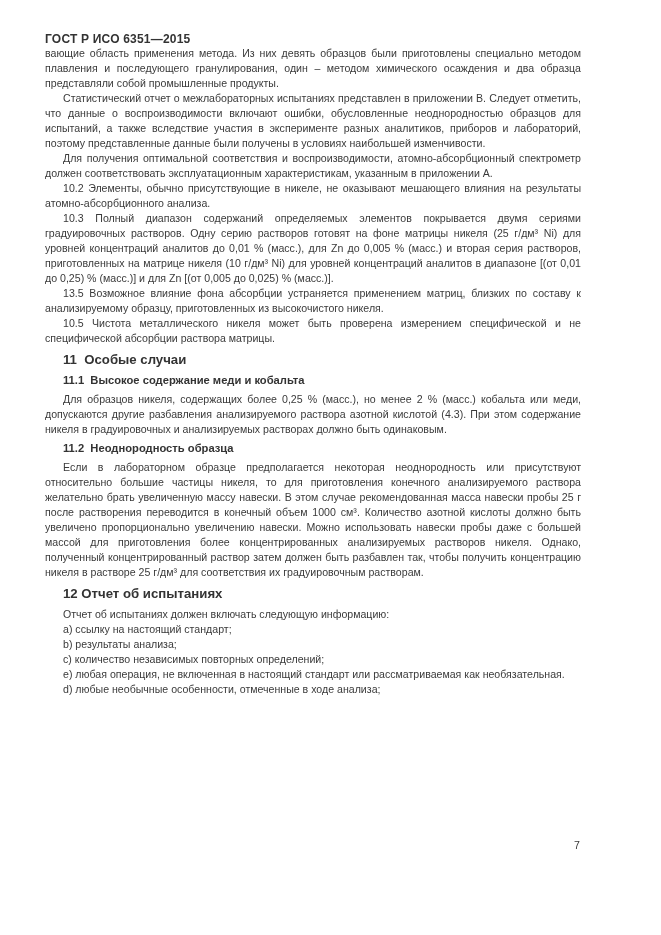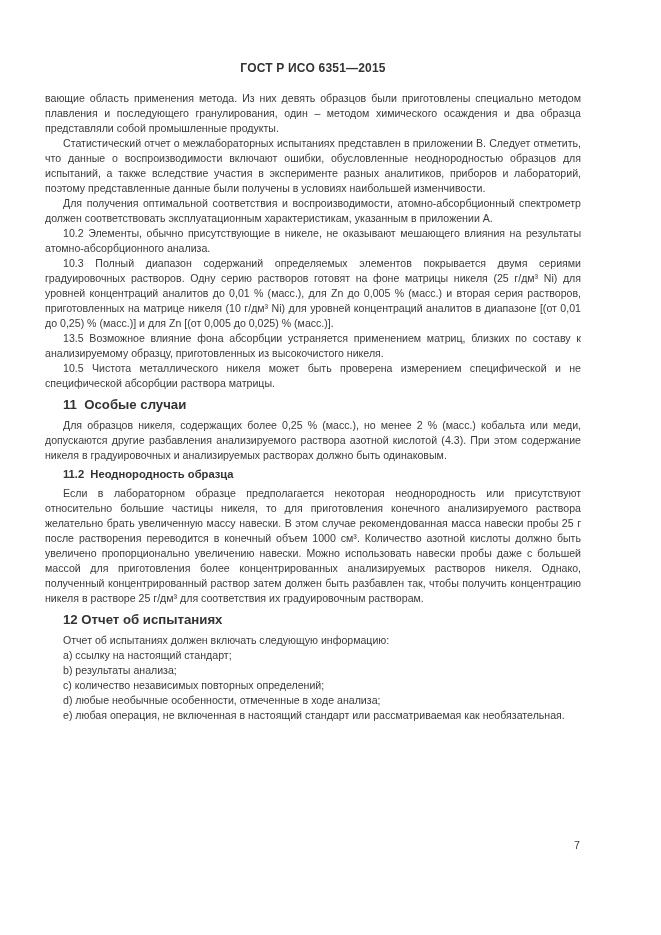--- a/index.html
+++ b/index.html
@@ -13,28 +13,28 @@
     color: #3a3a3a;
     -webkit-font-smoothing: antialiased;
   }
   .page {
     position: absolute;
     left: 45px;
     top: 0;
     width: 536px;
   }
   .doc-header {
-    margin-top: 61px;
-    text-align: center;
+    margin-top: 32px;
+    text-align: left;
     font-weight: 700;
     font-size: 12px;
     letter-spacing: 0.2px;
     color: #333333;
   }
-  .content { margin-top: 16px; }
+  .content { }
   p.body {
     margin: 0;
     font-size: 10.6px;
     line-height: 15px;
     text-align: justify;
     color: #3a3a3a;
   }
   p.indent { text-indent: 18px; }
   h2.section {
     margin: 5px 0 5px 18px;
@@ -80,37 +80,38 @@
     <p class="body indent">10.2  Элементы, обычно присутствующие в никеле, не оказывают мешающего влияния на результаты атомно-абсорбционного анализа.</p>
 
     <p class="body indent">10.3  Полный диапазон содержаний определяемых элементов покрывается двумя сериями градуировочных растворов. Одну серию растворов готовят на фоне матрицы никеля (25 г/дм³ Ni) для уровней концентраций аналитов до 0,01 % (масс.), для Zn до 0,005 % (масс.) и вторая серия растворов, приготовленных на матрице никеля (10 г/дм³ Ni) для уровней концентраций аналитов в диапазоне [(от 0,01 до 0,25)  % (масс.)] и для Zn [(от 0,005 до 0,025)  % (масс.)].</p>
 
     <p class="body indent">13.5  Возможное влияние фона абсорбции устраняется применением матриц, близких по составу к анализируемому образцу, приготовленных из высокочистого никеля.</p>
 
     <p class="body indent">10.5  Чистота металлического никеля может быть проверена измерением специфической и не специфической абсорбции раствора матрицы.</p>
 
     <h2 class="section">11  Особые случаи</h2>
 
+    <h3 class="subsection">11.1  Высокое содержание меди и кобальта</h3>
 
     <p class="body indent">Для образцов никеля, содержащих более 0,25 % (масс.), но менее 2 % (масс.) кобальта или меди, допускаются другие разбавления анализируемого раствора азотной кислотой (4.3). При этом содержание никеля в градуировочных и анализируемых растворах должно быть одинаковым.</p>
 
     <h3 class="subsection">11.2  Неоднородность образца</h3>
 
     <p class="body indent">Если в лабораторном образце предполагается некоторая неоднородность или присутствуют относительно большие частицы никеля, то для приготовления конечного анализируемого раствора желательно брать увеличенную массу навески. В этом случае рекомендованная масса навески пробы 25 г после растворения переводится в конечный объем 1000 см³. Количество азотной кислоты должно быть увеличено пропорционально увеличению навески. Можно использовать навески пробы даже с большей массой для приготовления более концентрированных анализируемых растворов никеля. Однако, полученный концентрированный раствор затем должен быть разбавлен так, чтобы получить концентрацию никеля в растворе 25 г/дм³ для соответствия их градуировочным растворам.</p>
 
     <h2 class="section">12 Отчет об испытаниях</h2>
 
     <p class="body indent">Отчет об испытаниях должен включать следующую информацию:</p>
 
     <p class="body indent">a)  ссылку на настоящий стандарт;</p>
 
     <p class="body indent">b)  результаты анализа;</p>
 
     <p class="body indent">c)  количество независимых повторных определений;</p>
 
+    <p class="body indent">e)  любая операция, не включенная в настоящий стандарт или рассматриваемая как необязательная.</p>
+
     <p class="body indent">d)  любые необычные особенности, отмеченные в ходе анализа;</p>
-
-    <p class="body indent">e)  любая операция, не включенная в настоящий стандарт или рассматриваемая как необязательная.</p>
 
   </div>
 </div>
 
 <div class="page-number">7</div>
 
 </body></html>

